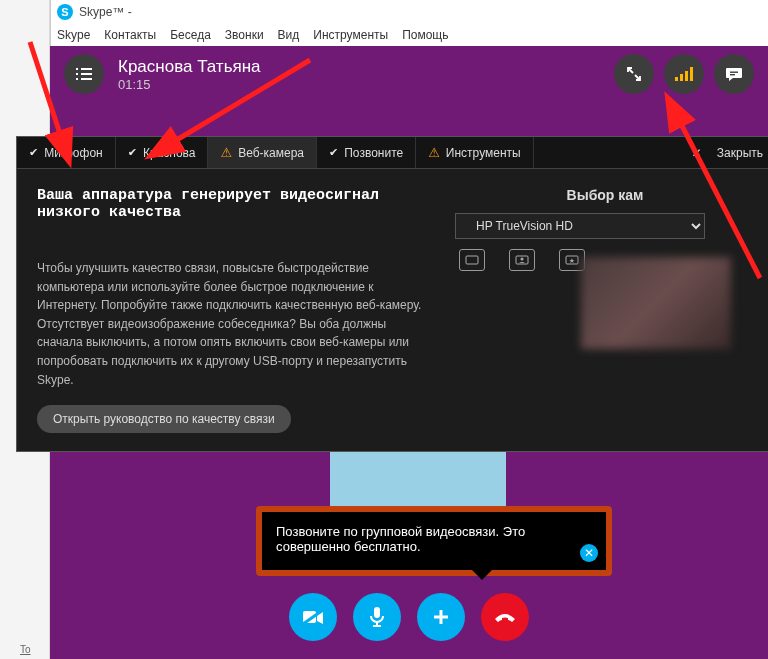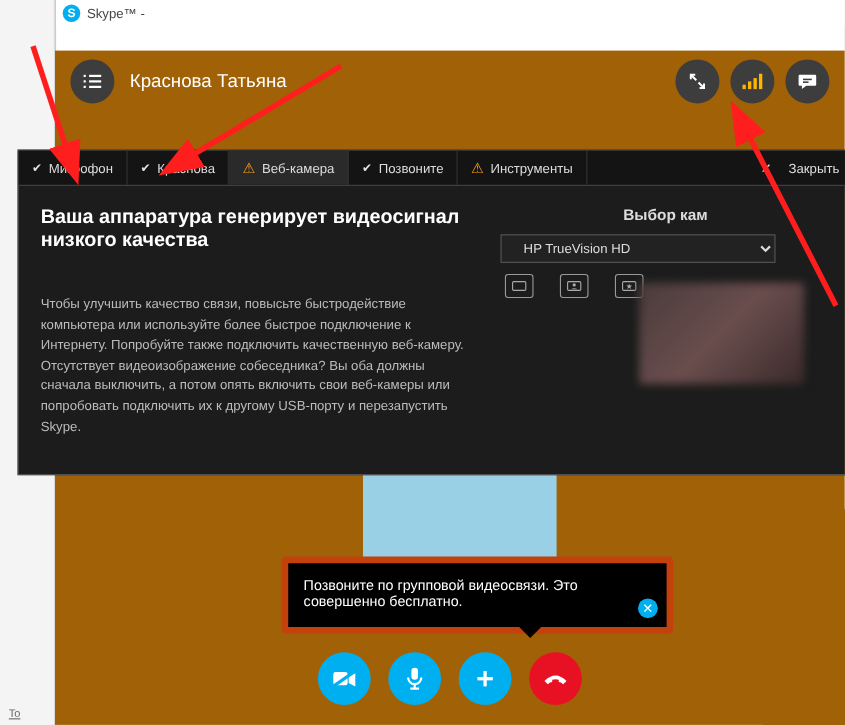--- a/index.html
+++ b/index.html
@@ -4,42 +4,42 @@
 <style>
   * { box-sizing: border-box; margin: 0; padding: 0; font-family: "Segoe UI", Tahoma, sans-serif; }
   body { width: 768px; height: 659px; background: #eceff1; overflow: hidden; position: relative; }
 
   .outer-frame { position: absolute; left: 50px; top: 0; right: 0; bottom: 0; background: #fff; border-left: 1px solid #ccc; }
   .title-bar { height: 24px; display: flex; align-items: center; padding: 0 6px; background: #fff; font-size: 12px; color: #444; }
   .title-bar .skype-logo { width: 16px; height: 16px; border-radius: 50%; background: #00aff0; margin-right: 6px; display: flex; align-items: center; justify-content: center; color: #fff; font-size: 11px; font-weight: bold; }
   .menu-bar { height: 22px; background: #fff; display: flex; align-items: center; padding: 0 6px; font-size: 12px; color: #333; }
   .menu-bar span { margin-right: 14px; }
 
-  .call-window { position: absolute; left: 50px; right: 0; top: 46px; bottom: 0; background: #a16207; }
+  .call-window { position: absolute; left: 50px; right: 0; top: 46px; bottom: 0; background: #701a75; }
 
   .call-header { height: 56px; display: flex; align-items: center; padding: 0 14px; }
   .round-btn { width: 40px; height: 40px; border-radius: 50%; background: #3d3d3d; display: flex; align-items: center; justify-content: center; color: #fff; cursor: pointer; }
   .round-btn + .round-btn { margin-left: 10px; }
   .contact-block { margin-left: 14px; color: #fff; flex: 1; }
   .contact-name { font-size: 17px; }
   .contact-time { font-size: 13px; color: #ccc; }
   .bars-icon { display: flex; align-items: flex-end; gap: 2px; height: 14px; }
   .bars-icon div { width: 3px; background: #ffb400; }
   .bars-icon div:nth-child(1){height:4px;} .bars-icon div:nth-child(2){height:7px;} .bars-icon div:nth-child(3){height:10px;} .bars-icon div:nth-child(4){height:14px;}
 
   .diag-panel { position: absolute; left: -34px; top: 90px; width: 760px; background: #1c1c1c; border: 1px solid #555; z-index: 10; }
   .tabs { display: flex; border-bottom: 1px solid #444; background: #141414; }
   .tab { display: flex; align-items: center; gap: 6px; padding: 8px 12px; font-size: 12px; color: #ddd; cursor: pointer; border-right: 1px solid #333; }
   .tab.active { background: #2a2a2a; }
   .tab .check { color: #e7e7e7; font-size: 11px; }
   .tab .warn { color: #ff9b1a; font-size: 13px; }
   .tab.close-tab { margin-left: auto; border-right: none; }
   .diag-body { display: flex; padding: 18px 20px; gap: 20px; }
   .diag-left { flex: 1; color: #ddd; font-size: 12px; }
-  .diag-left h3 { font-size: 18px; font-weight: bold; color: #fff; margin-bottom: 12px; }
+  .diag-left h3 { font-size: 15px; font-weight: bold; color: #fff; margin-bottom: 12px; font-family: Liberation Mono, monospace; }
   .diag-left p { line-height: 1.55; color: #bbb; margin-bottom: 16px; margin-top: 38px; }
   .grey-btn { display: inline-block; background: #4c4c4c; color: #ddd; font-size: 12px; padding: 7px 16px; border-radius: 14px; cursor: pointer; }
   .diag-right { width: 300px; color: #ddd; font-size: 12px; }
   .diag-right h4 { text-align: center; font-size: 14px; margin-bottom: 10px; font-weight: bold; }
   .cam-select { width: 250px; background: #222; color: #ddd; border: 1px solid #555; font-size: 12px; padding: 4px 16px; margin-bottom: 10px; }
   .cam-icons { display: flex; gap: 24px; padding-left: 4px; margin-bottom: 4px; }
   .cam-icons .ci { width: 26px; height: 22px; border: 1.5px solid #999; border-radius: 3px; display: flex; align-items: center; justify-content: center; color: #aaa; font-size: 11px; }
   .preview { position: absolute; right: 24px; top: 70px; width: 150px; height: 92px; background: linear-gradient(135deg,#4a3b3b,#6a4d4d,#3a2a2a); filter: blur(4px); border-radius: 2px; }
   .blue-rect { position: absolute; left: 280px; top: 350px; width: 176px; height: 120px; background: #9ad0e6; }
 
@@ -52,45 +52,55 @@
   .cc-blue { background: #00aff0; }
   .cc-red { background: #e81123; }
 
   svg { overflow: visible; }
   .arrow { position:absolute; z-index: 200; pointer-events:none; }
 </style>
 </head>
 <body>
 
 <div style="position:absolute;left:0;top:0;width:50px;height:659px;background:#f4f4f4;border-right:1px solid #d9d9d9;"></div>
-<div style="position:absolute;left:8px;bottom:4px;font-size:10px;color:#666;text-decoration:underline;">To</div>
+<div style="position:absolute;left:20px;bottom:4px;font-size:10px;color:#666;text-decoration:underline;">To</div>
 
 <div class="outer-frame">
   <div class="title-bar">
     <div class="skype-logo">S</div>
     <span>Skype™ - </span>
+  </div>
+  <div class="menu-bar">
+    <span>Skype</span>
+    <span>Контакты</span>
+    <span>Беседа</span>
+    <span>Звонки</span>
+    <span>Вид</span>
+    <span>Инструменты</span>
+    <span>Помощь</span>
   </div>
 </div>
 
 <div class="call-window">
   <div class="call-header">
     <div class="round-btn">
       <svg width="18" height="14">
           <g stroke="#fff" stroke-width="2">
             <line x1="1" y1="2" x2="3" y2="2"></line>
             <line x1="6" y1="2" x2="17" y2="2"></line>
             <line x1="1" y1="7" x2="3" y2="7"></line>
             <line x1="6" y1="7" x2="17" y2="7"></line>
             <line x1="1" y1="12" x2="3" y2="12"></line>
             <line x1="6" y1="12" x2="17" y2="12"></line>
           </g>
         </svg>
     </div>
     <div class="contact-block">
       <div class="contact-name">Краснова Татьяна</div>
+      <div class="contact-time">01:15</div>
     </div>
     <div class="round-btn">
       <svg width="16" height="16">
           <g stroke="#fff" stroke-width="1.8" fill="none">
             <path d="M2 6 L2 2 L6 2"></path>
             <path d="M14 10 L14 14 L10 14"></path>
             <line x1="2" y1="2" x2="7" y2="7"></line>
             <line x1="14" y1="14" x2="9" y2="9"></line>
           </g>
         </svg>
@@ -135,20 +145,21 @@
       <div class="tab">
           <span class="warn">⚠</span>
           <span>Инструменты</span>
         </div>
       <div class="tab close-tab"><span>✕</span>&nbsp;<span>Закрыть</span></div>
     </div>
     <div class="diag-body">
       <div class="diag-left">
         <h3>Ваша аппаратура генерирует видеосигнал низкого качества</h3>
         <p>Чтобы улучшить качество связи, повысьте быстродействие компьютера или используйте более быстрое подключение к Интернету. Попробуйте также подключить качественную веб-камеру. Отсутствует видеоизображение собеседника? Вы оба должны сначала выключить, а потом опять включить свои веб-камеры или попробовать подключить их к другому USB-порту и перезапустить Skype.</p>
+        <div class="grey-btn">Открыть руководство по качеству связи</div>
       </div>
       <div class="diag-right" style="position:relative;">
         <h4>Выбор кам</h4>
         <select class="cam-select">
           <option>HP TrueVision HD</option>
         </select>
         <div class="cam-icons">
           <div class="ci">
               <svg width="14" height="10">
                 <rect x="1" y="1" width="12" height="8" rx="1" fill="none" stroke="#aaa"></rect>

